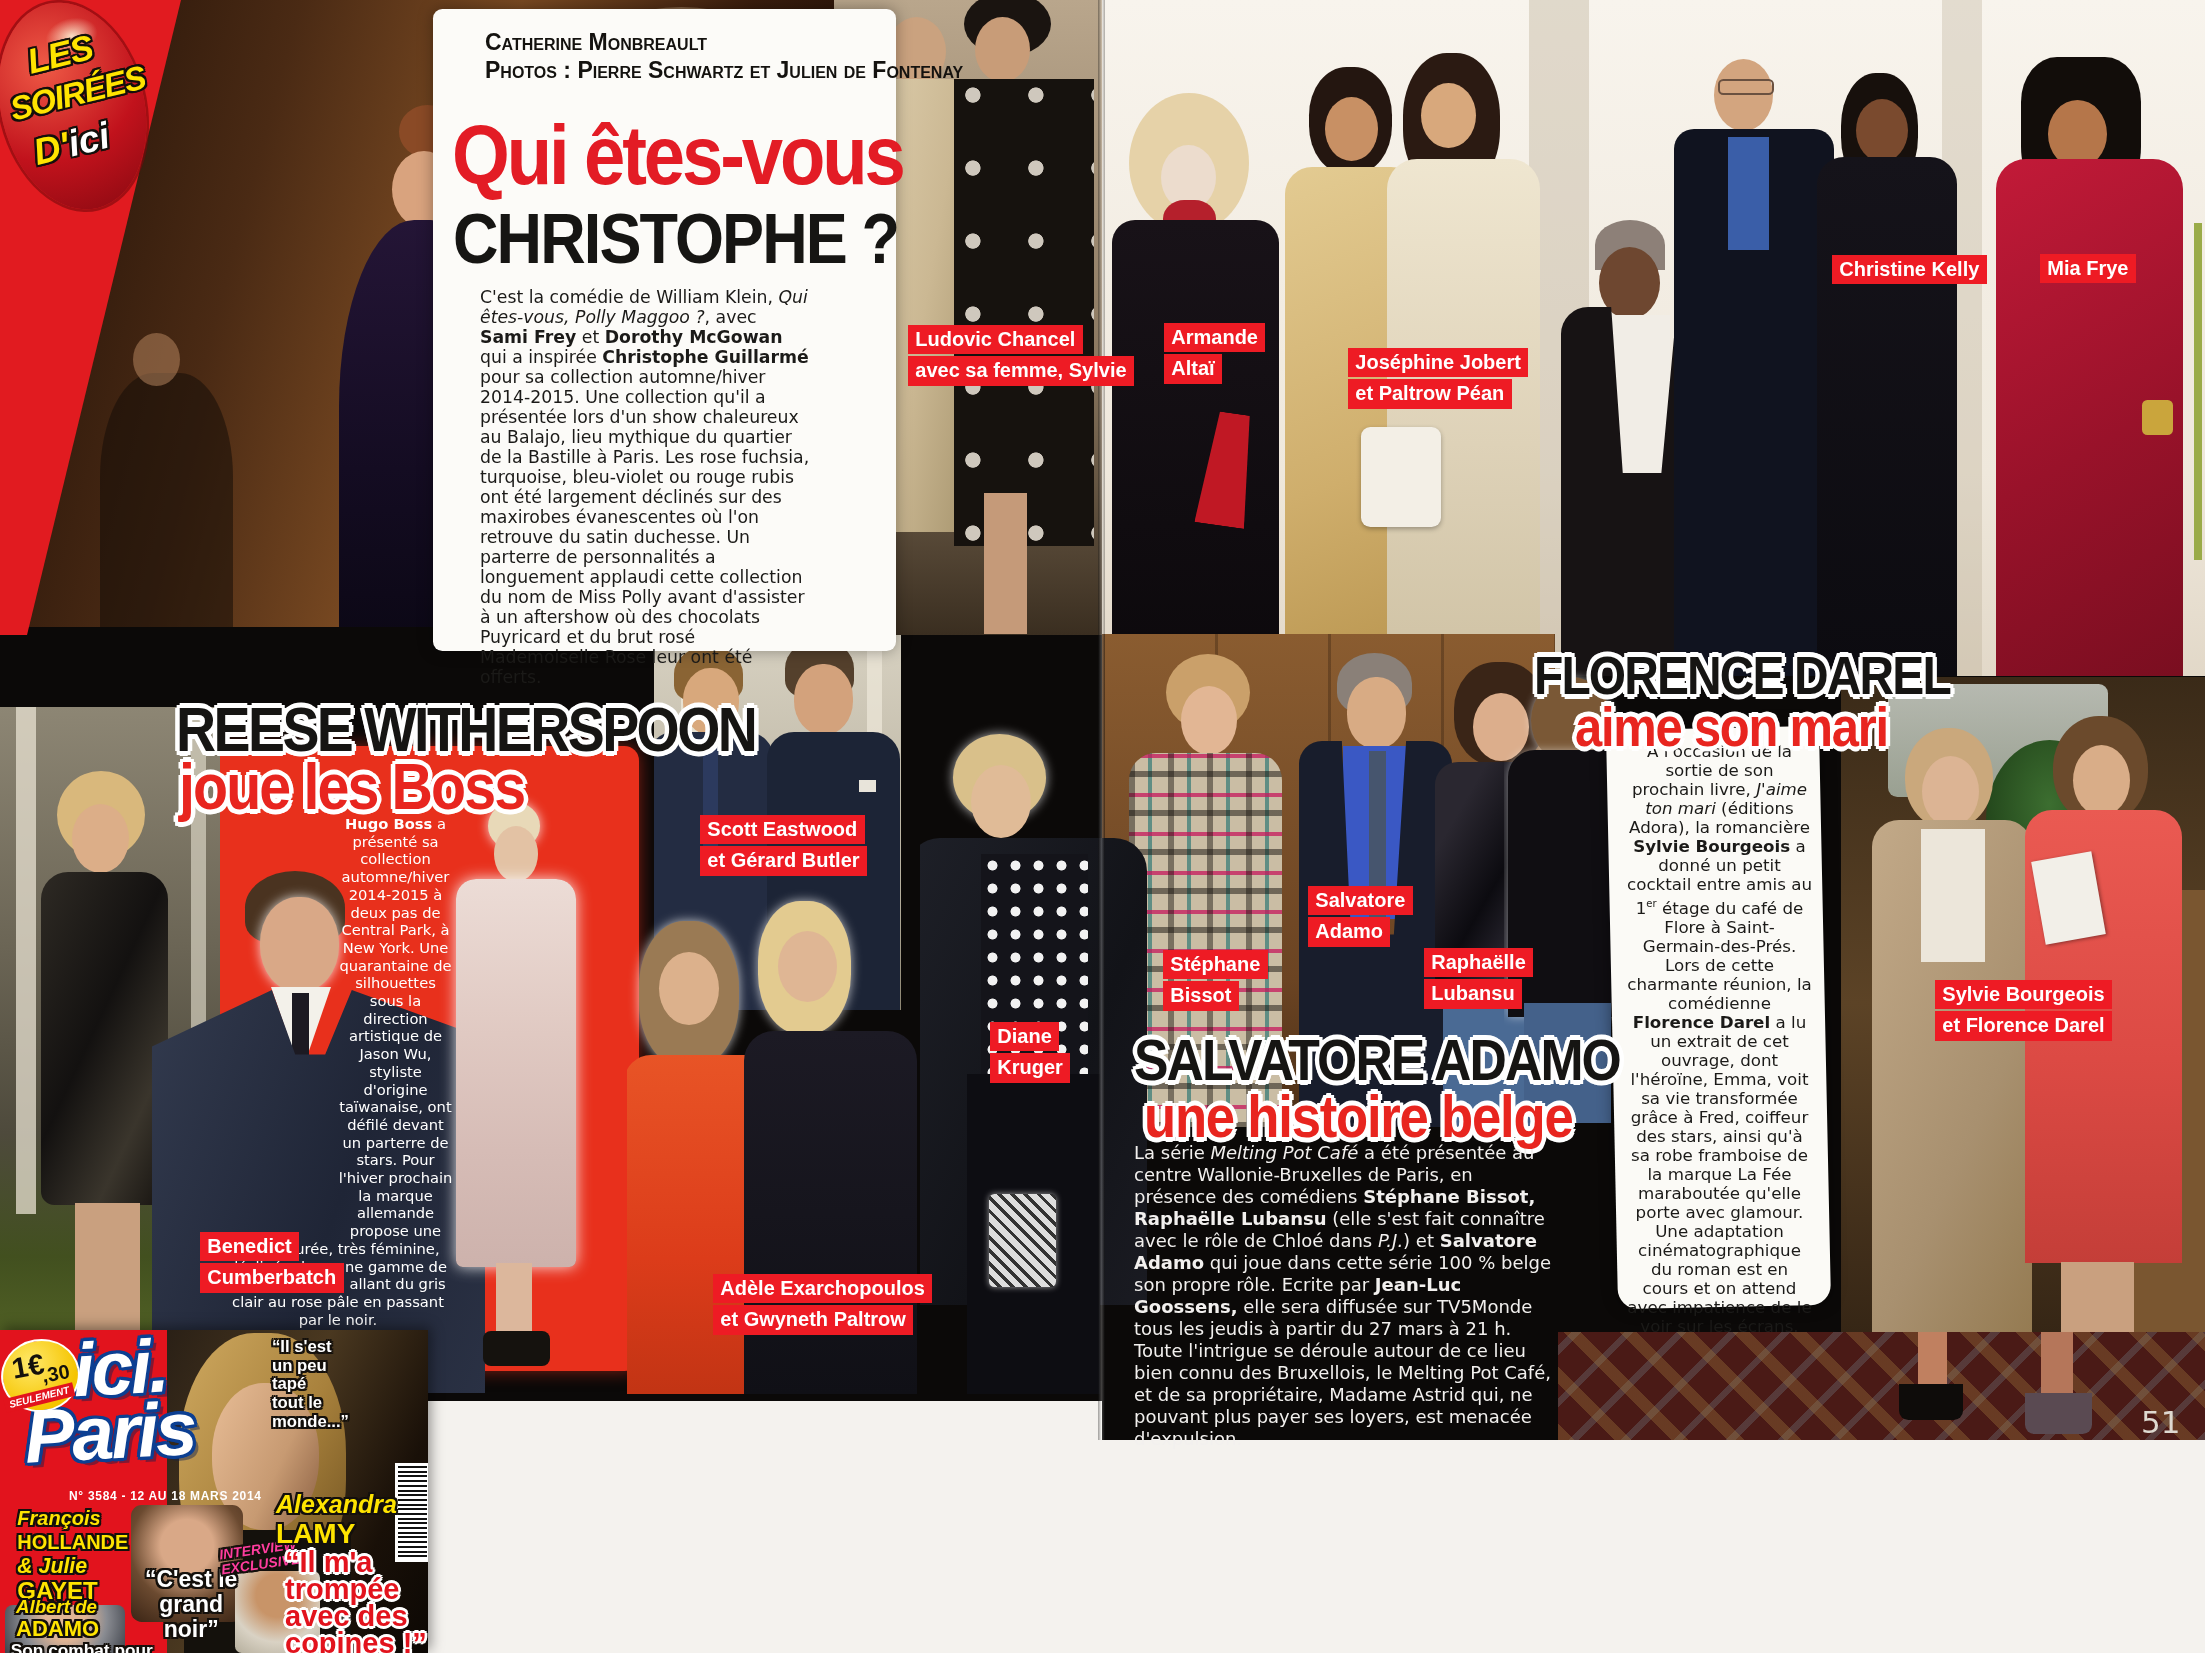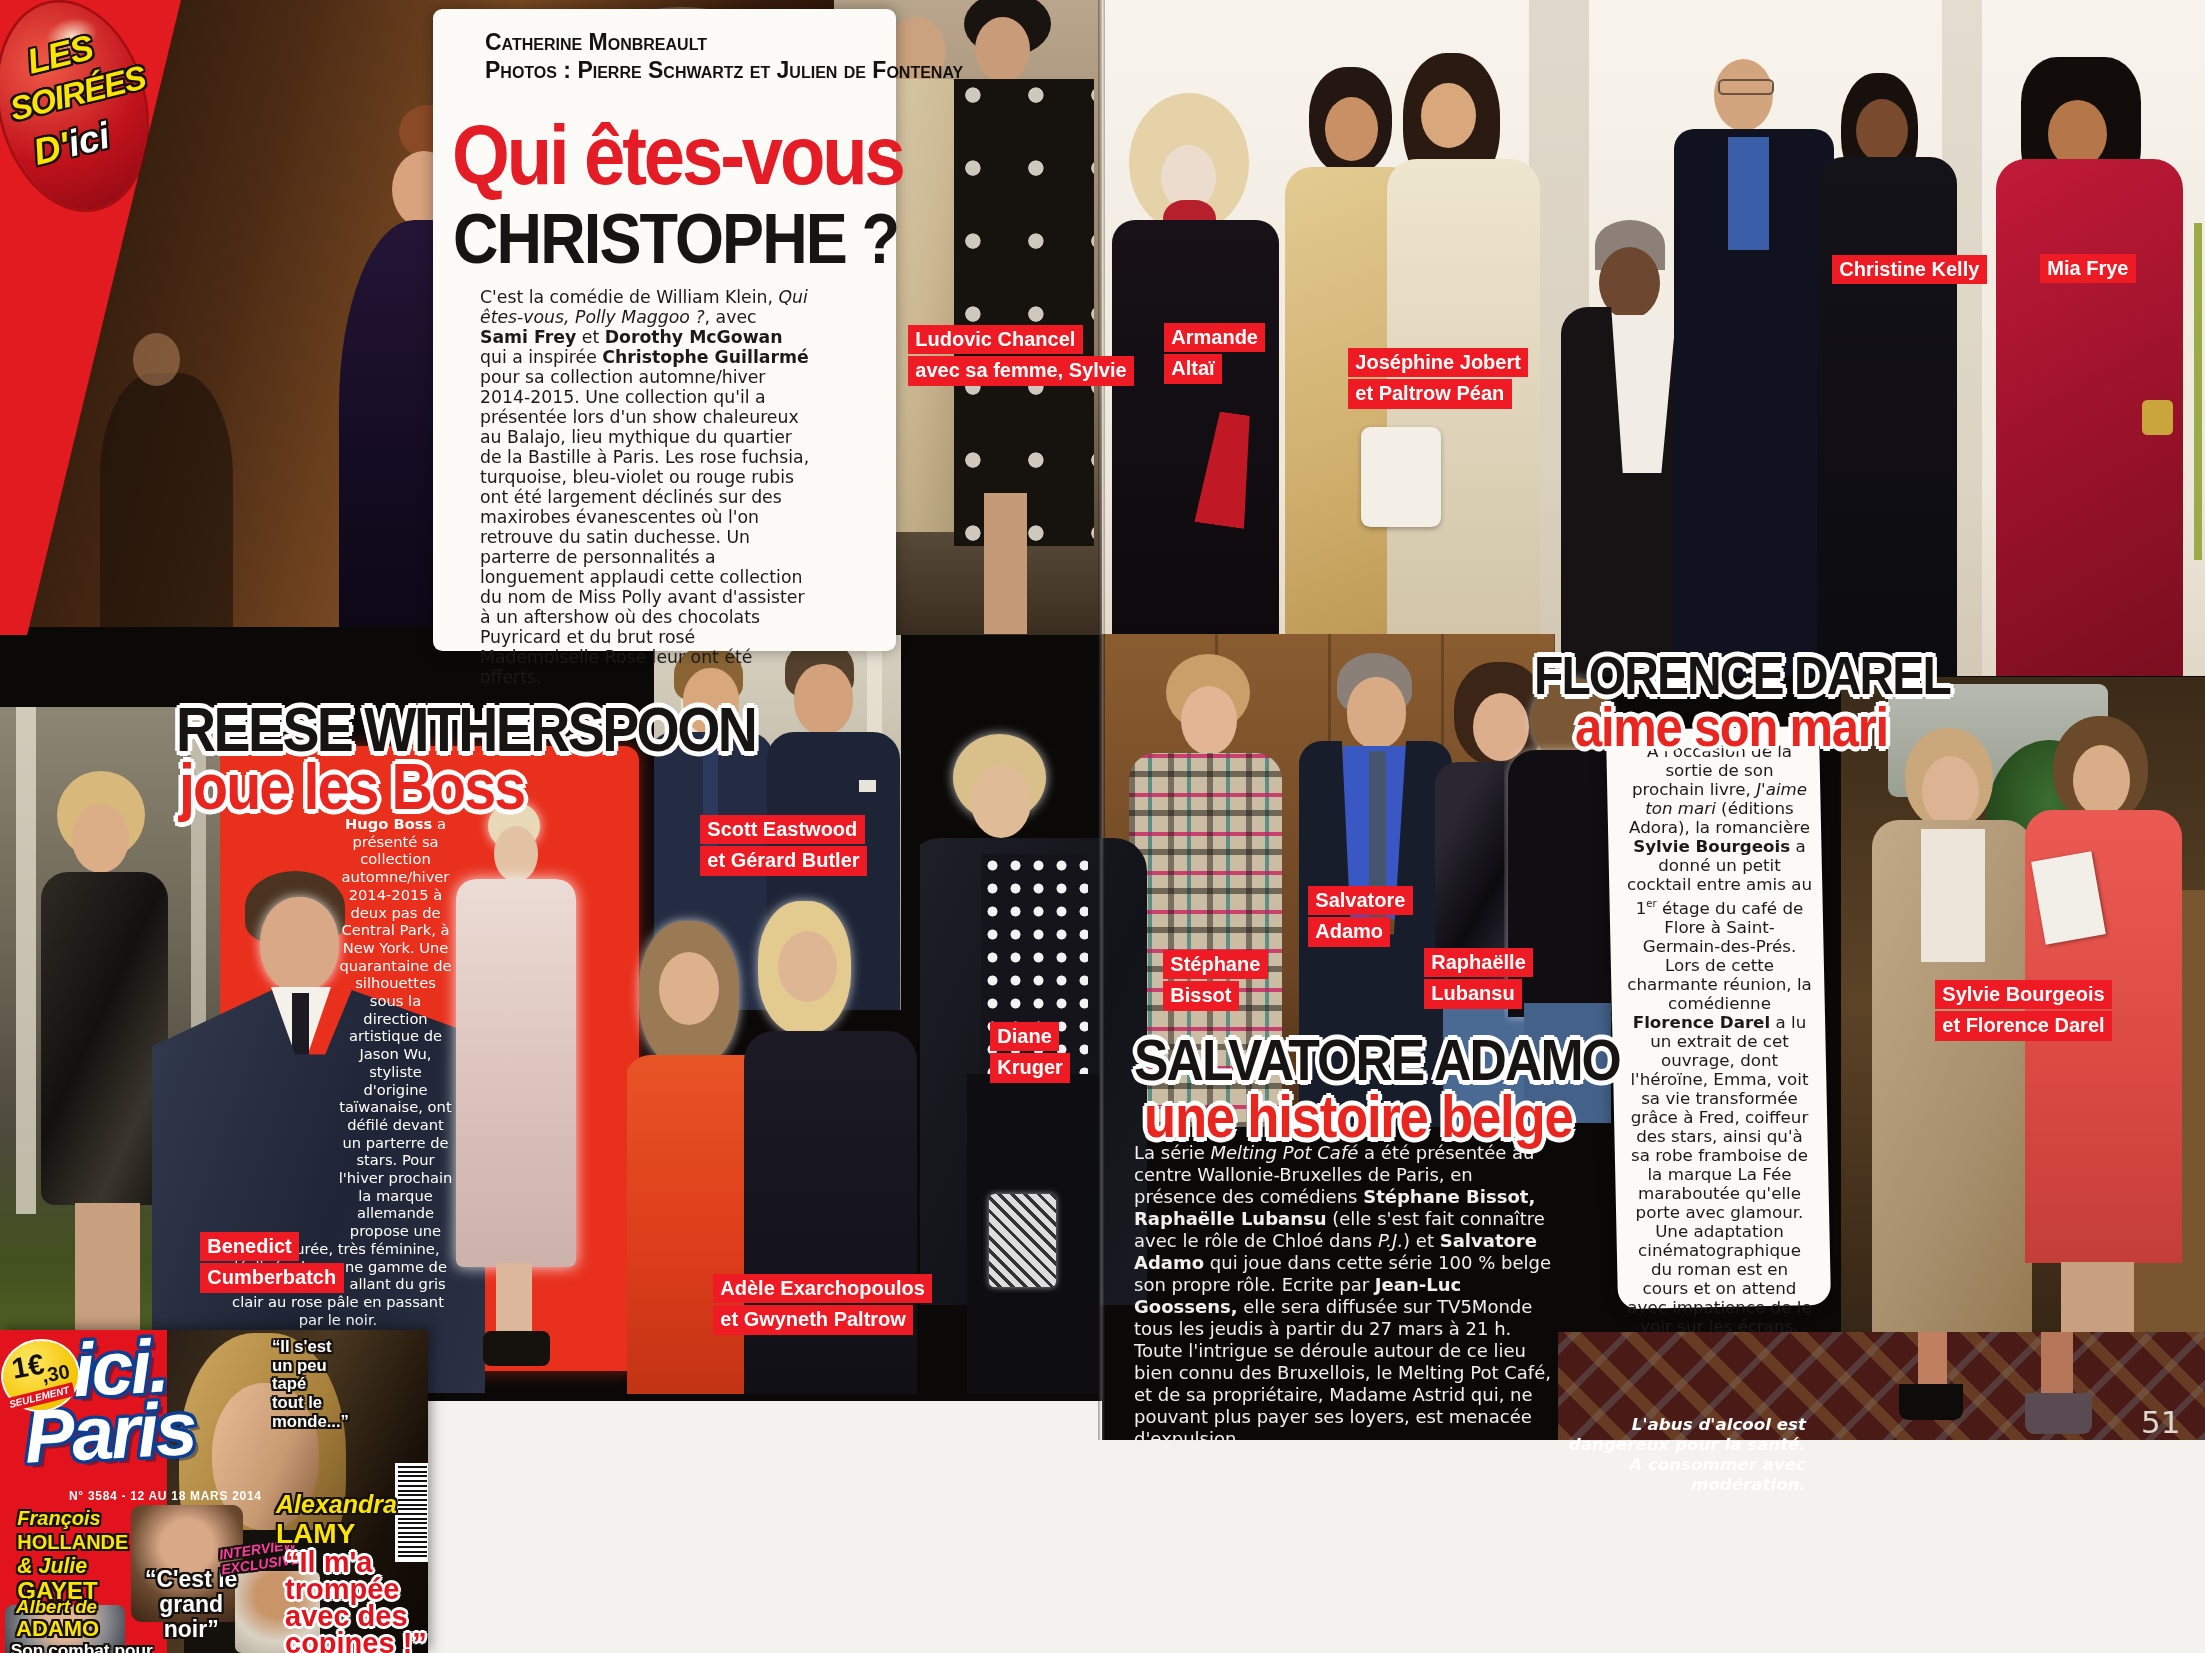--- a/index.html
+++ b/index.html
@@ -277,24 +277,20 @@
   </div>
 
   <div class="photo" style="left:1558px;top:1332px;width:648px;height:108px;z-index:3;
               background:repeating-linear-gradient(45deg,rgba(160,120,60,.35) 0 12px,rgba(0,0,0,0) 12px 40px),repeating-linear-gradient(-45deg,rgba(120,140,150,.28) 0 6.7px,rgba(0,0,0,0) 6.7px 37px),#4a1a16">
     <i class="b" style="left:360px;top:0;width:29px;height:64px;background:#c08060"></i>
     <i class="b" style="left:341px;top:52px;width:64px;height:36px;border-radius:0 0 9.3px 9.3px;background:#0e0c0a"></i>
     <i class="b" style="left:483px;top:0;width:32px;height:80px;background:#b5765a"></i>
     <i class="b" style="left:467px;top:61px;width:67px;height:41px;border-radius:0 0 9.3px 9.3px;background:#5a4a52"></i>
   </div>
 
-  <div class="bodytxt" style="left:1538px;top:1414px;width:268px;text-align:right;font-style:italic;font-weight:700;font-size:16.7px;line-height:20px;color:#fff;z-index:6">
-    <div>L'abus d'alcool est dangereux pour la santé.</div>
-    <div>A consommer avec modération.</div>
-  </div>
   <div class="bodytxt" style="left:2141px;top:1404px;font-size:31px;color:#ded9d0;z-index:6">51</div>
 
   <div class="abs" style="left:2194px;top:223px;width:8px;height:337px;background:#9aab48;z-index:4"></div>
 
   <div class="photo" style="left:0;top:1330px;width:428px;height:323px;z-index:9;background:#e2131d;box-shadow:2.7px -2.7px 12px rgba(0,0,0,.4)">
 
     <i class="b" style="left:167px;top:0;width:261px;height:323px;background:linear-gradient(115deg,#2a2016,#4a3820 40%,#191008 75%,#0c0804)"></i>
     <i class="b" style="left:179px;top:2.7px;width:167px;height:267px;border-radius:45%;background:linear-gradient(120deg,#cfa960,#a8813c 55%,#6b4e1e)"></i>
     <i class="b" style="left:212px;top:53px;width:107px;height:147px;border-radius:48%;background:linear-gradient(115deg,#e8bd96,#c79a72 60%,#8a5f42)"></i>
     <i class="b" style="left:184px;top:200px;width:167px;height:123px;background:#14110c"></i>

